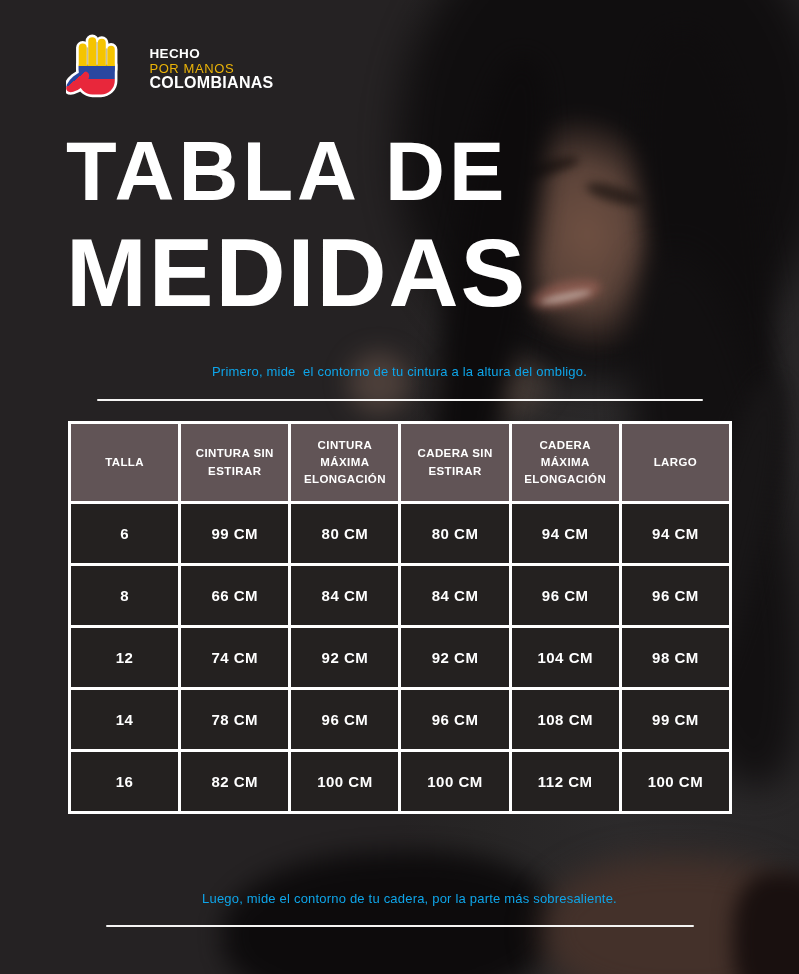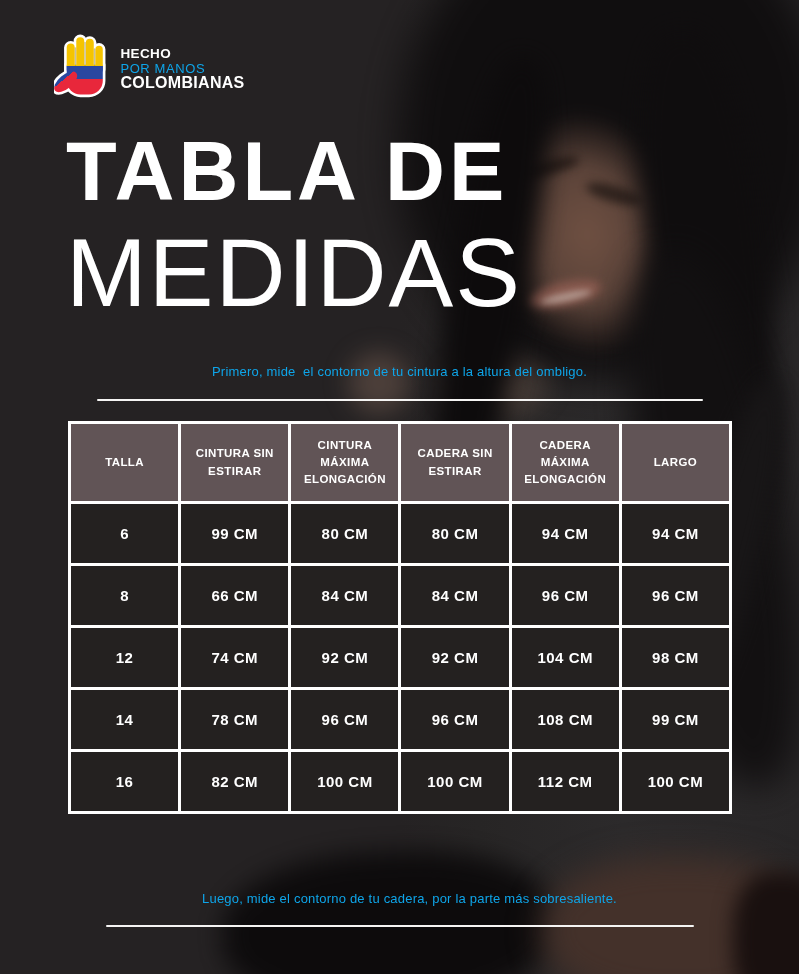--- a/index.html
+++ b/index.html
@@ -43,30 +43,30 @@
   .bottom-hair { left:222px; top:852px; width:335px; height:155px; background:#0d0b0c;
            border-radius:45%; filter:blur(13px); transform:rotate(-3deg); }
   .bottom-skin { left:542px; top:858px; width:275px; height:145px; background:#44312a;
            border-radius:45%; filter:blur(16px); }
   .bottom-right-hair { left:733px; top:872px; width:95px; height:135px; background:#19100f;
            border-radius:40%; filter:blur(10px); }
 
   
   .content { position:absolute; inset:0; z-index:1; }
 
-  .logo { position:absolute; left:54px; top:33px; display:flex; align-items:center; gap:7px; }
+  .logo { position:absolute; left:66px; top:33px; display:flex; align-items:center; gap:24px; }
   .logo svg { display:block; height:70px; width:auto; }
   .logo-text { color:#fff; line-height:14.5px; padding-top:2px; }
   .logo-line1 { display:block; font-size:13.5px; font-weight:700; letter-spacing:.4px; }
-  .logo-line2 { display:block; font-size:13px;   font-weight:400; letter-spacing:.6px; color:#0ea5e9; }
+  .logo-line2 { display:block; font-size:13px;   font-weight:400; letter-spacing:.6px; color:#eab308; }
   .logo-line3 { display:block; font-size:16px;   font-weight:700; letter-spacing:.3px; }
 
   .page-title { position:absolute; left:66px; top:130px; color:#fff; }
   .title-line1 { display:block; font-size:83px; font-weight:700; letter-spacing:4px; line-height:1; }
-  .title-line2 { display:block; font-size:97px; font-weight:400; letter-spacing:2px; line-height:1; margin-top:11px; }
+  .title-line2 { display:block; font-size:97px; font-weight:700; letter-spacing:2px; line-height:1; margin-top:11px; }
 
   .instruction { position:absolute; left:0; right:0; text-align:center; color:#0ea5e9;
                  font-size:13px; letter-spacing:.2px; white-space:pre-wrap; }
   .instruction.top    { top:364px; }
   .instruction.bottom { top:891px;padding-left:20px; }
 
   .rule { position:absolute; left:50%; transform:translateX(-50%); height:2px;
           background:#f5f4f3; border-radius:1px; }
   .rule-top    { top:399px; width:606px; }
   .rule-bottom { top:925px; width:588px; }

